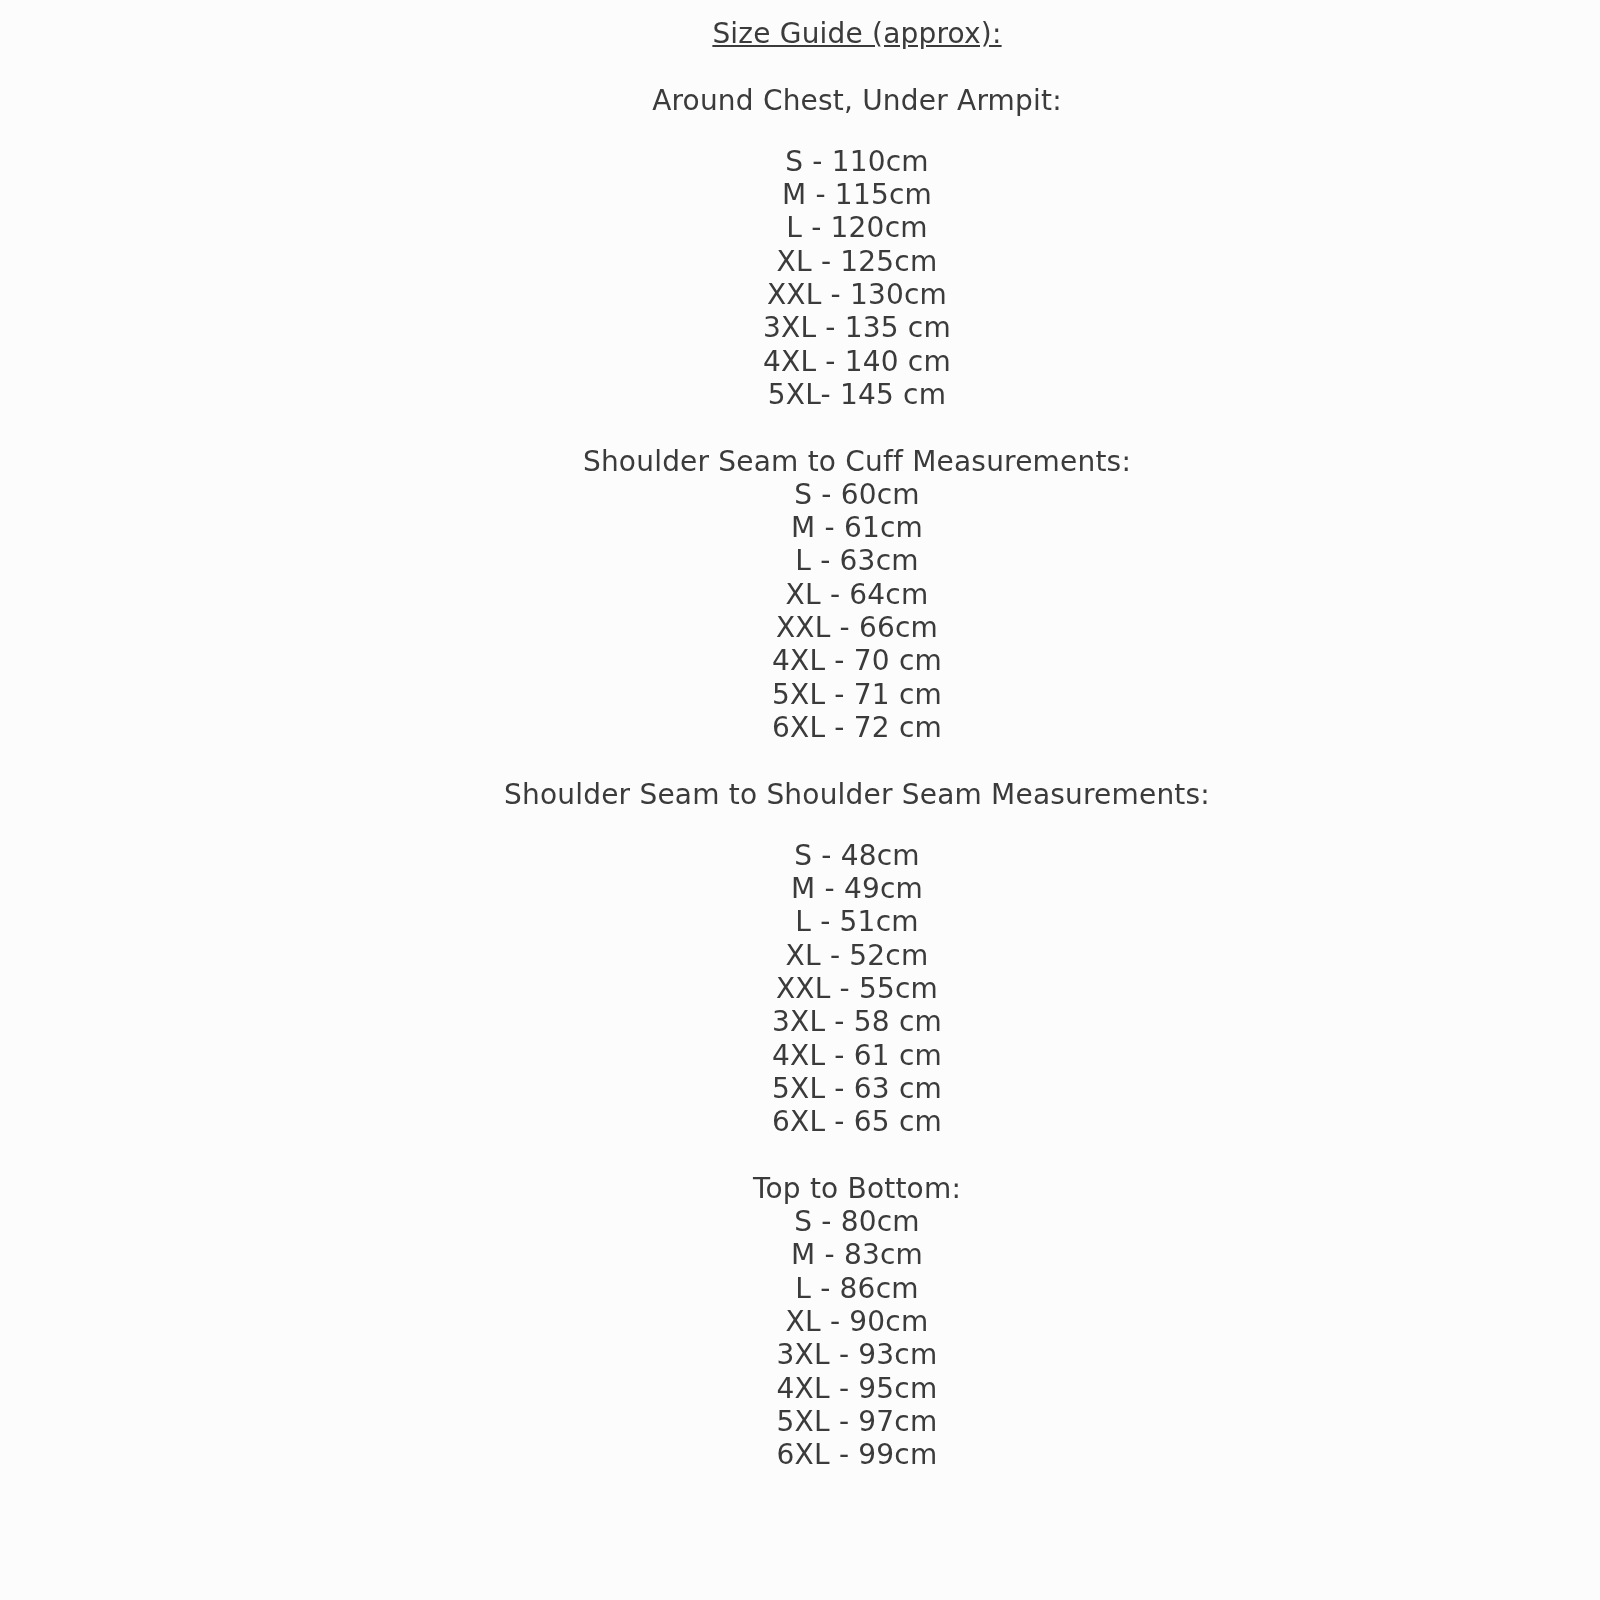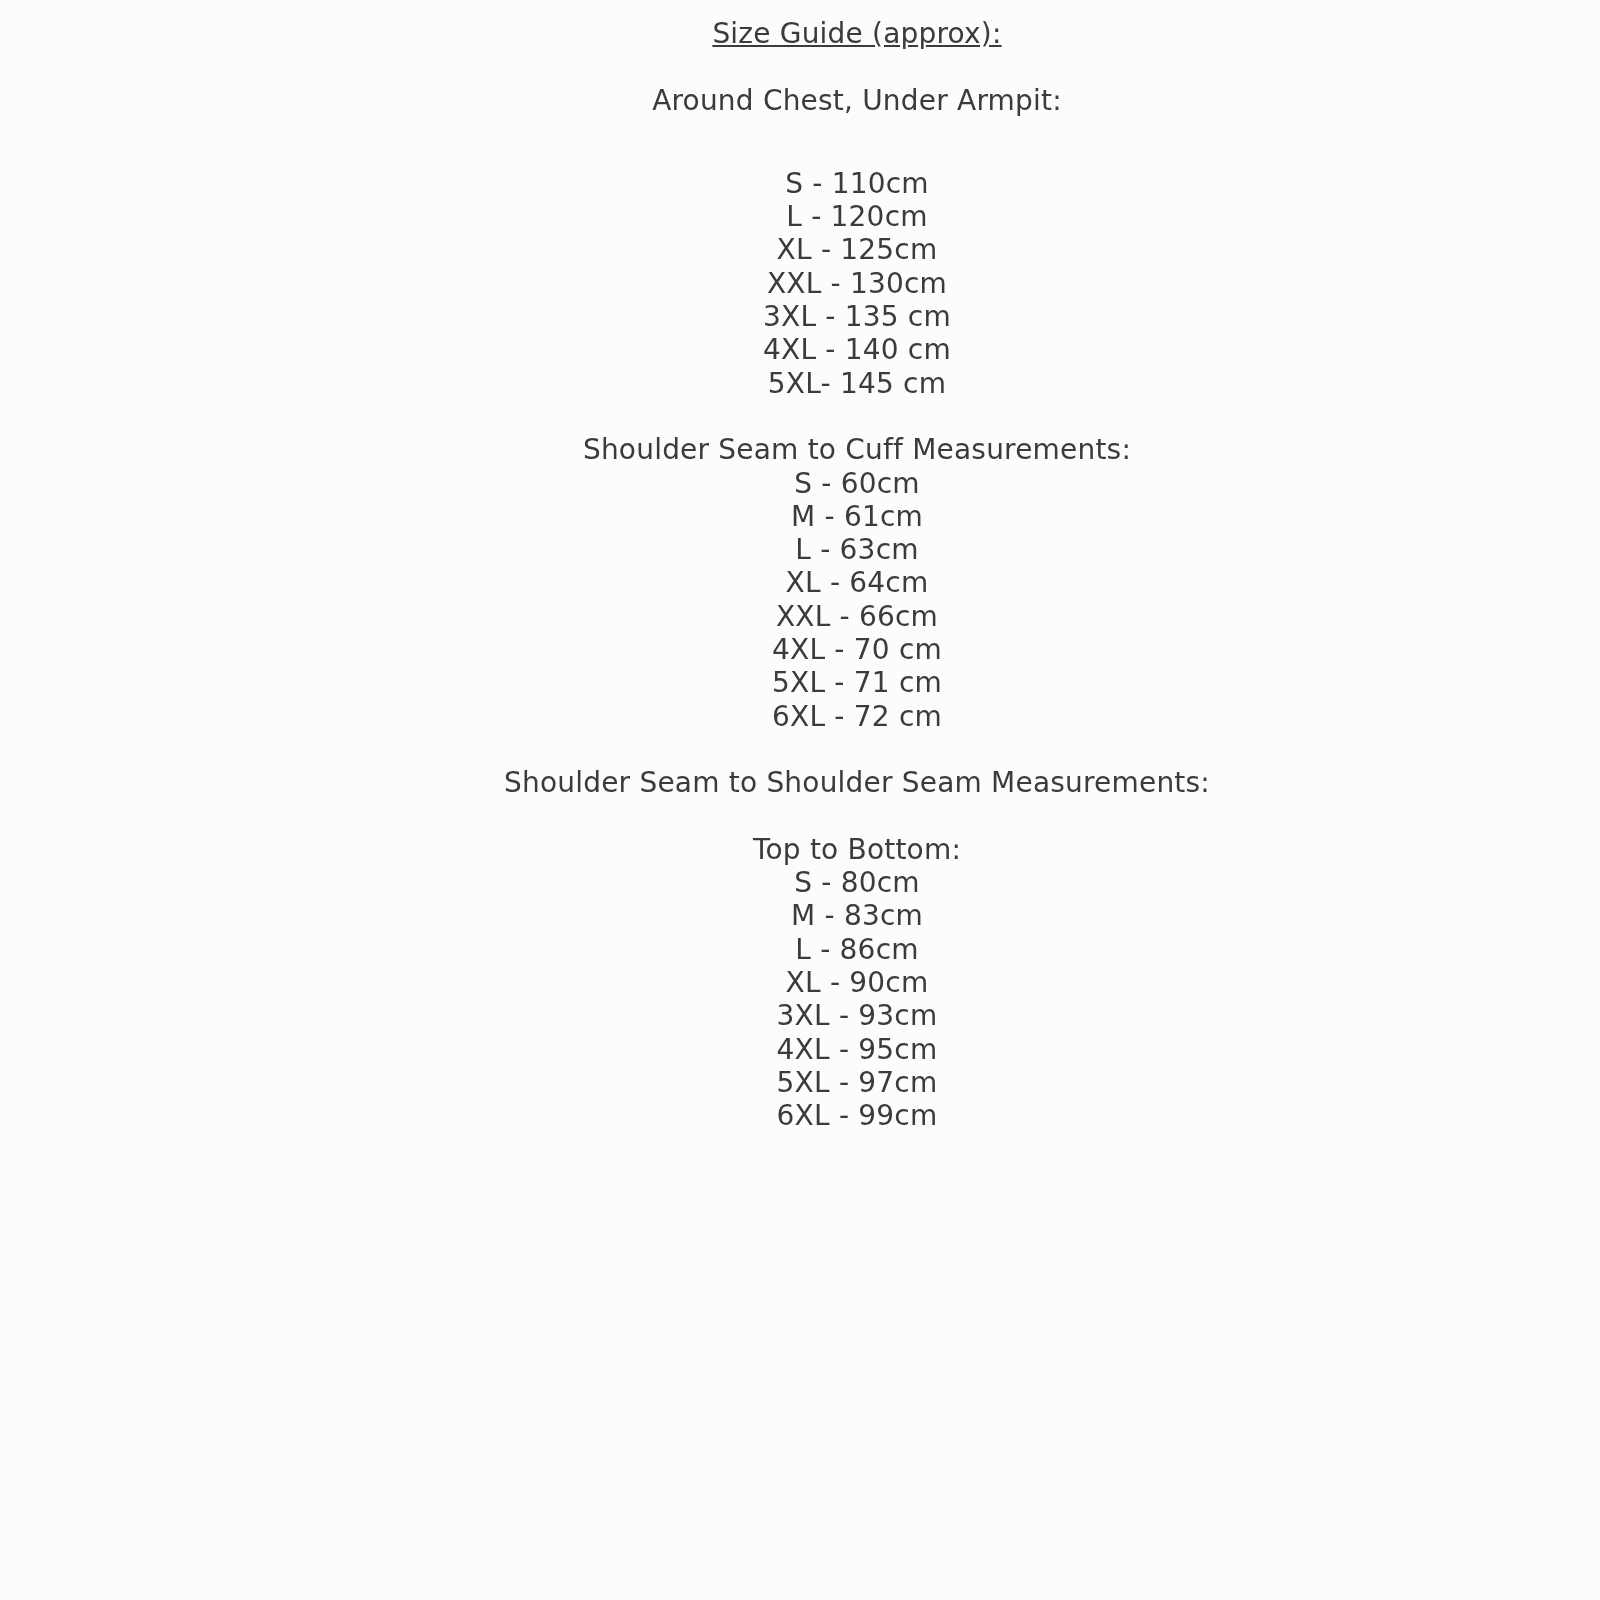--- a/index.html
+++ b/index.html
@@ -32,36 +32,37 @@
   }
   .page-title {
     text-decoration: underline;
   }
   
   .size-section {
     margin-top: 33.3px;
   }
   
   .size-section.gap-after-heading .size-list {
-    margin-top: 50px;
+    margin-top: 28px;
   }
   .size-row {
     white-space: pre;
   }
 </style>
 </head>
 <body style="background: rgb(252, 252, 252);">
 
 <main class="doc" style="color: rgb(59, 59, 59);">
   <h1 class="page-title">Size Guide (approx):</h1>
   <div id="sections">
   <section class="size-section gap-after-heading">
     <h2 class="section-heading">Around Chest, Under Armpit:</h2>
     <div class="size-list">
           <div class="size-row">S - 110cm</div>
+          <div class="size-row">M - 115cm</div>
           <div class="size-row">L - 120cm</div>
           <div class="size-row">XL - 125cm</div>
           <div class="size-row">XXL - 130cm</div>
           <div class="size-row">3XL - 135 cm</div>
           <div class="size-row">4XL - 140 cm</div>
           <div class="size-row">5XL- 145 cm</div>
         </div>
   </section>
 
   <section class="size-section">
@@ -73,20 +74,31 @@
           <div class="size-row">XL - 64cm</div>
           <div class="size-row">XXL - 66cm</div>
           <div class="size-row">4XL - 70 cm</div>
           <div class="size-row">5XL - 71 cm</div>
           <div class="size-row">6XL - 72 cm</div>
         </div>
   </section>
 
   <section class="size-section gap-after-heading">
     <h2 class="section-heading">Shoulder Seam to Shoulder Seam Measurements:</h2>
+    <div class="size-list">
+          <div class="size-row">S - 48cm</div>
+          <div class="size-row">M - 49cm</div>
+          <div class="size-row">L - 51cm</div>
+          <div class="size-row">XL - 52cm</div>
+          <div class="size-row">XXL - 55cm</div>
+          <div class="size-row">3XL - 58 cm</div>
+          <div class="size-row">4XL - 61 cm</div>
+          <div class="size-row">5XL - 63 cm</div>
+          <div class="size-row">6XL - 65 cm</div>
+        </div>
   </section>
 
   <section class="size-section">
     <h2 class="section-heading">Top to Bottom:</h2>
     <div class="size-list">
           <div class="size-row">S - 80cm</div>
           <div class="size-row">M - 83cm</div>
           <div class="size-row">L - 86cm</div>
           <div class="size-row">XL - 90cm</div>
           <div class="size-row">3XL - 93cm</div>

